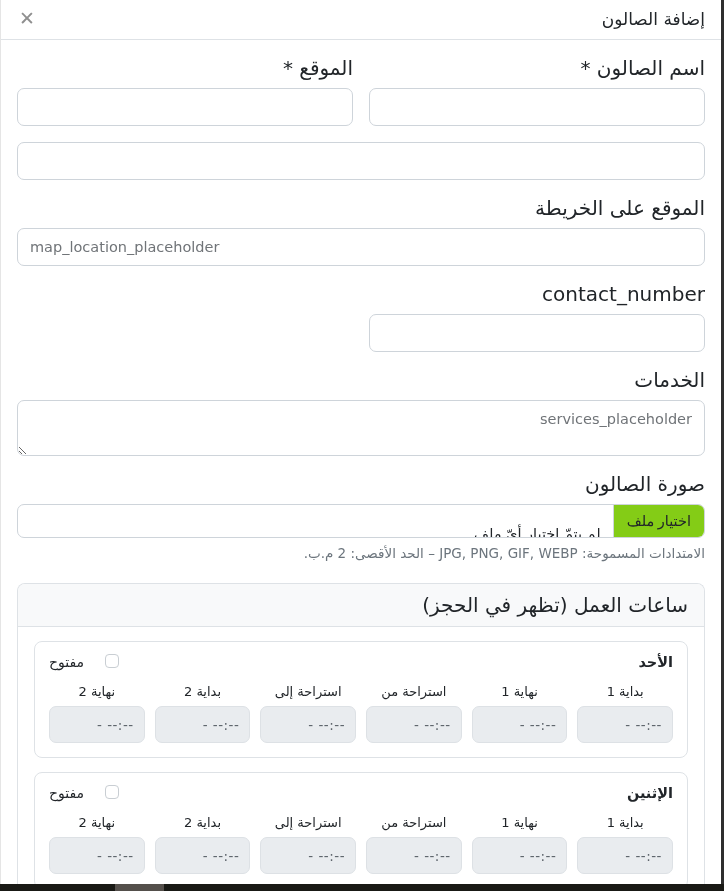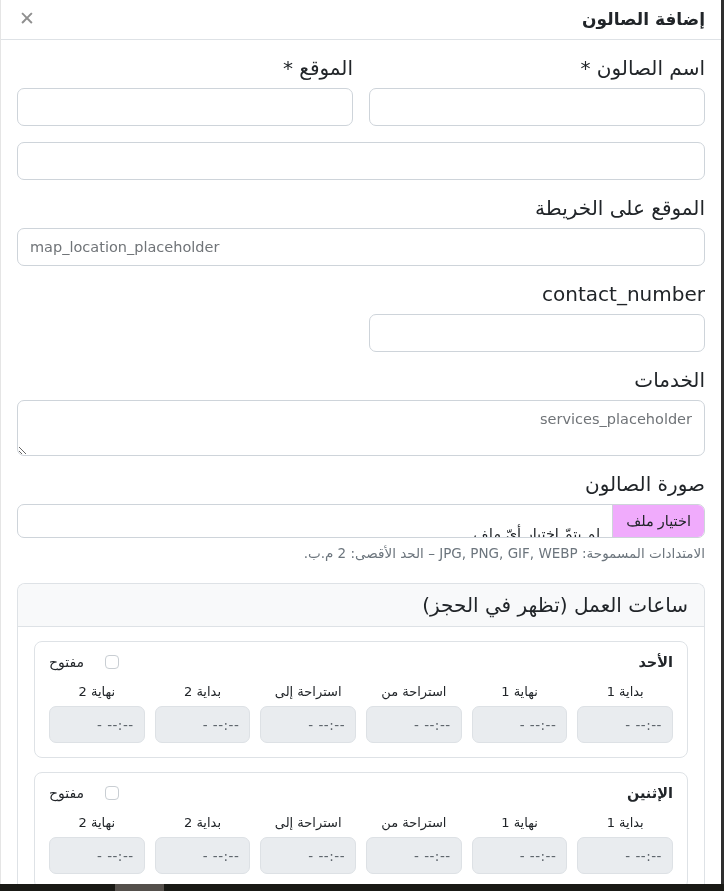--- a/index.html
+++ b/index.html
@@ -14,21 +14,21 @@
     position:absolute; top:0; left:0; width:721px; height:891px;
     background:#ffffff; border-left:1px solid #e5e5e5;
     overflow:hidden;
   }
   
   .modal-header {
     display:flex; align-items:center; justify-content:space-between;
     padding:7px 16px 9px 14px;
     border-bottom:1px solid #dee2e6;
   }
-  .modal-title { font-size:17px; font-weight:700; color:#212529; }
+  .modal-title { font-size:17px; font-weight:400; color:#212529; }
   .close-btn {
     background:none; border:none; cursor:pointer;
     font-size:19px; line-height:1; color:#8f8f8f; padding:2px 4px;
     font-family:"DejaVu Sans",sans-serif;
   }
   
   .modal-body { padding:16px 16px 0 16px; }
   .form-row { display:flex; gap:16px; margin-bottom:16px; }
   .field { flex:1; }
   .field label, .field .flabel {
@@ -48,43 +48,43 @@
     height:56px; padding:8px 12px; resize:both; line-height:1.4;
   }
   textarea.text-input::placeholder { color:#707478; }
   
   .file-control {
     display:flex; flex-direction:row; align-items:stretch;
     border:1px solid #ced4da; border-radius:7px; overflow:hidden;
     height:34px; background:#fff; cursor:pointer;
   }
   .file-btn {
-    background:#f0abfc; border:none; border-left:1px solid #ced4da;
+    background:#84cc16; border:none; border-left:1px solid #ced4da;
     padding:0 13px; font-size:14.5px; color:#212529;
-    font-family:Liberation Sans, sans-serif; cursor:pointer; white-space:nowrap;
+    font-family:Liberation Serif, serif; cursor:pointer; white-space:nowrap;
   }
   .file-text { display:flex; align-items:center; padding:0 12px; font-size:14.5px; color:#212529;margin-top:25px; }
   .help-text { margin-top:7px; font-size:13.5px; color:#6c757d; }
   
   .section-card {
     margin-top:22px; border:1px solid #dee2e6; border-radius:8px 8px 0 0;
     border-bottom:none; overflow:hidden;
   }
   .section-header {
     background:#f8f9fa; border-bottom:1px solid #dee2e6;
     padding:9px 16px; font-size:20px; color:#212529;
   }
   .section-body { padding:14px 16px 0 16px; background:#fff; }
   .day-card {
     border:1px solid #dee2e6; border-radius:8px;
     padding:12px 14px 14px 14px; margin-bottom:14px; background:#fff;
   }
   .day-head { display:flex; align-items:center; justify-content:space-between; }
   .day-name { font-size:14.5px; font-weight:700; color:#212529; }
-  .open-group { display:flex; align-items:center; gap:21px; cursor:pointer; }
+  .open-group { display:flex; gap:21px; cursor:pointer; }
   .open-group input[type=checkbox] {
     width:14px; height:14px; appearance:none; -webkit-appearance:none;
     border:1px solid #c9ced3; border-radius:4px; background:#fff; cursor:pointer;
   }
   .open-label { font-size:14px; color:#212529; }
   .time-grid {
     display:grid; grid-template-columns:repeat(6,1fr); gap:10px; margin-top:14px;
   }
   .time-cell .tlabel {
     display:block; font-size:13px; color:#212529; margin-bottom:7px; text-align:center;

